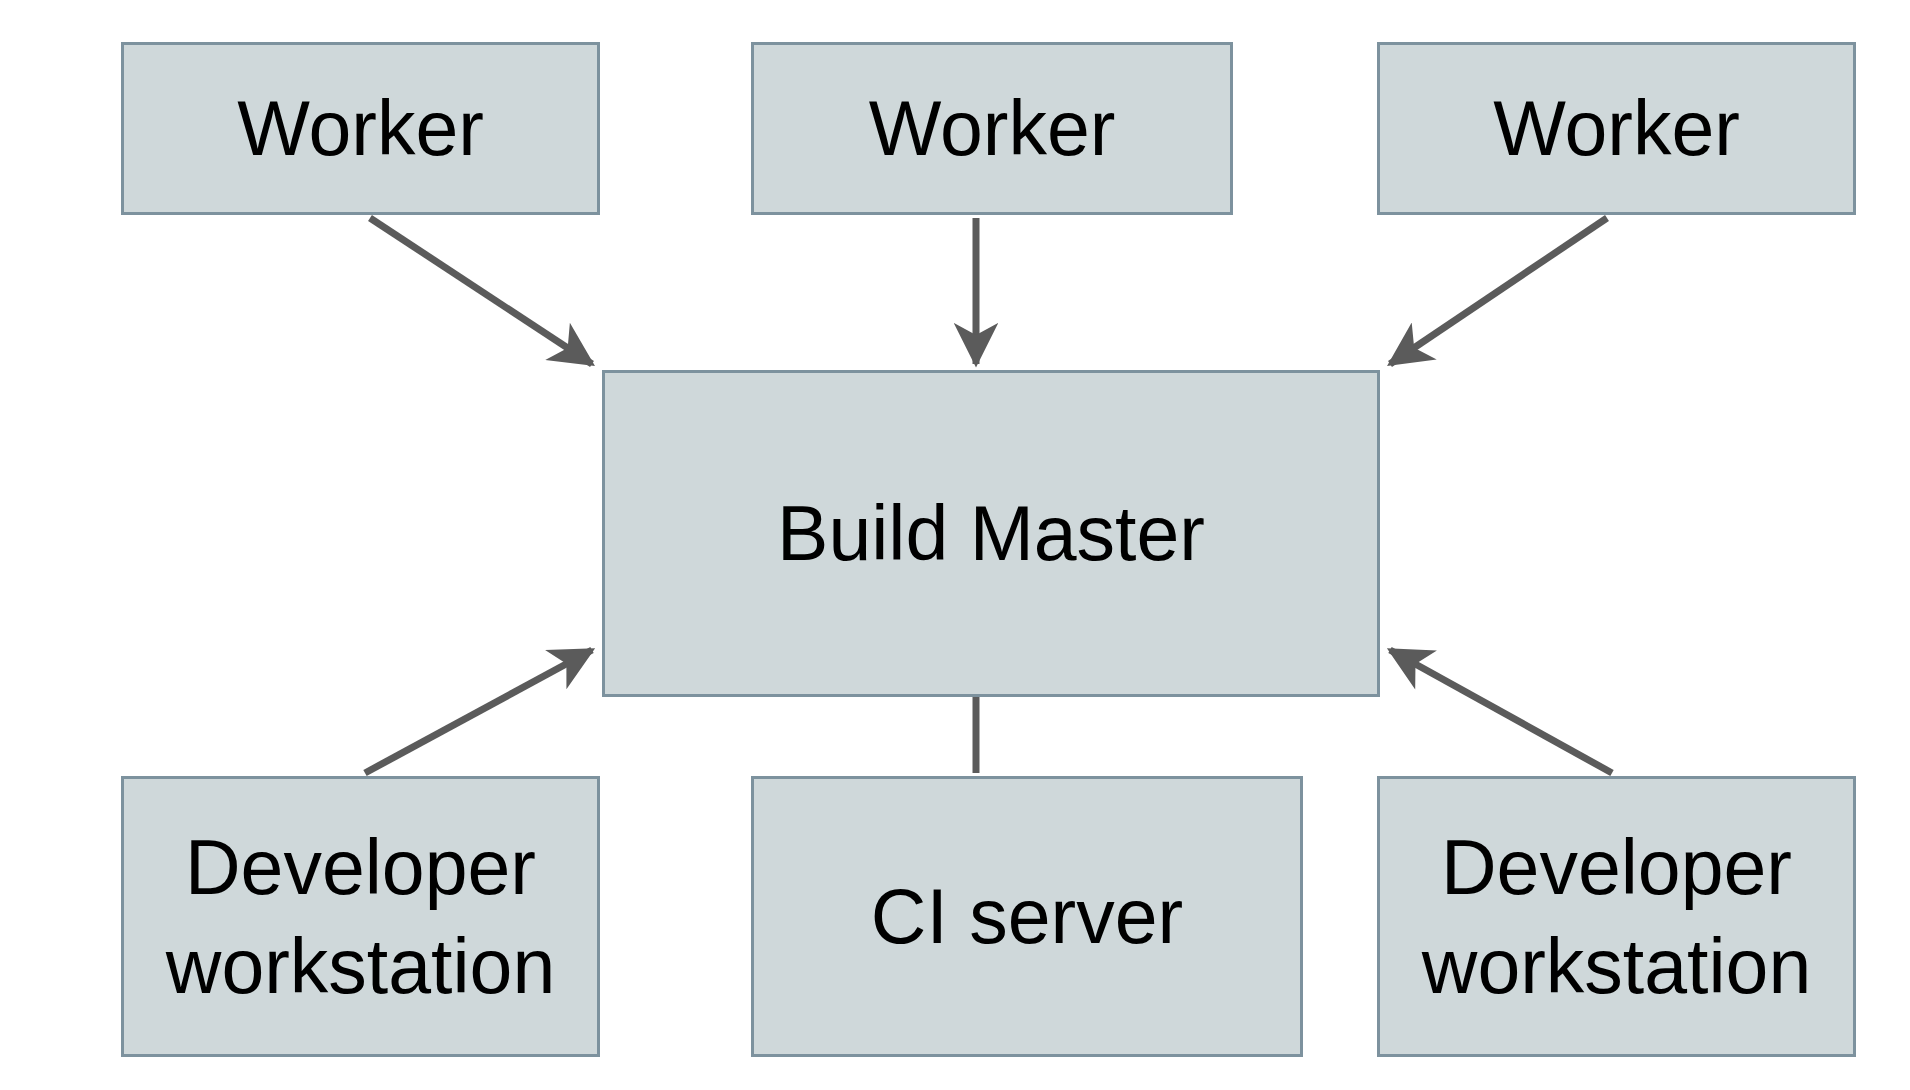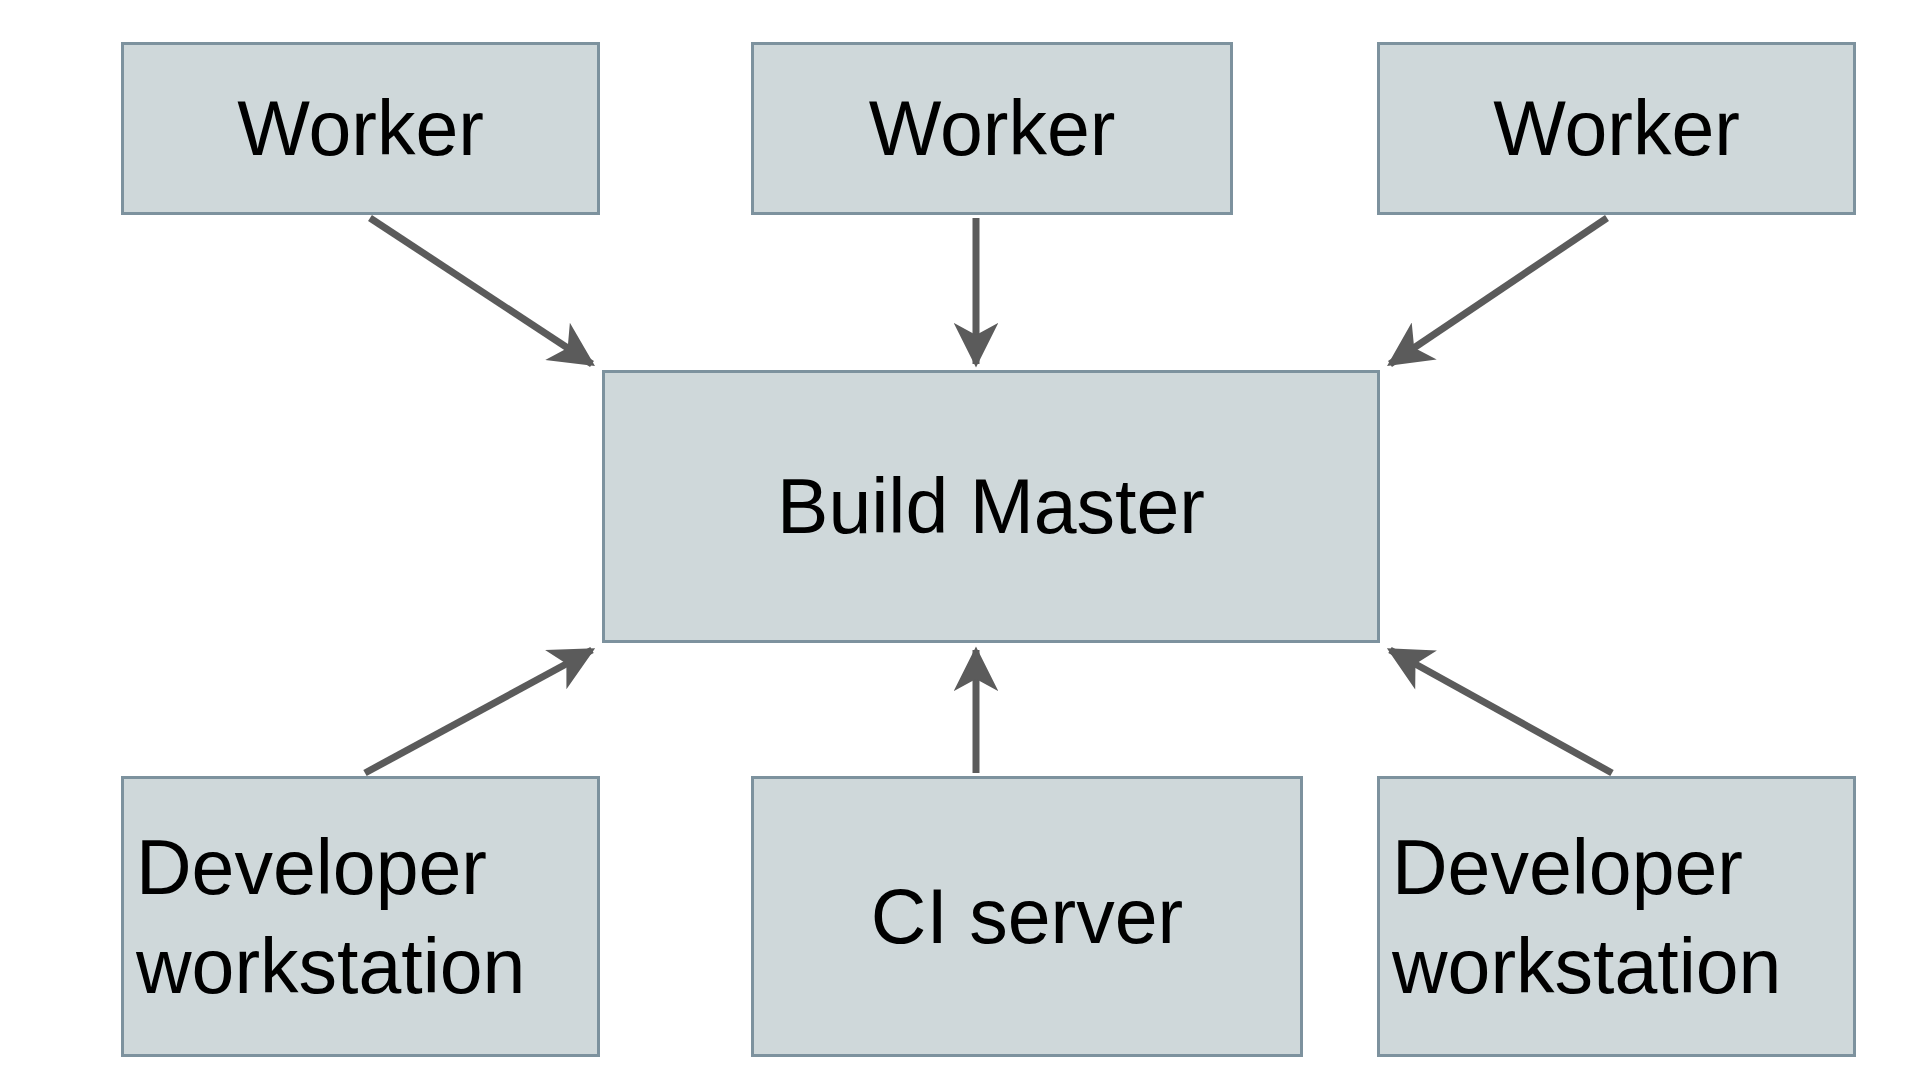--- a/index.html
+++ b/index.html
@@ -24,36 +24,36 @@
     pointer-events: none;
   }
   .node {
     position: absolute;
     box-sizing: border-box;
     background: #cfd8da;
     border: 3px solid #7d929e;
     display: flex;
     align-items: center;
     justify-content: center;
-    text-align: left;
+    text-align: center;
     color: #000000;
     font-size: 77px;
     line-height: 1.28;
     letter-spacing: 0px;
   }
   .node .label {
     display: block;
     padding: 0 12px;
   }
   
   #node-worker-left   { left: 121px;  top: 42px;  width: 479px; height: 173px; }
   #node-worker-middle { left: 751px;  top: 42px;  width: 482px; height: 173px; }
   #node-worker-right  { left: 1377px; top: 42px;  width: 479px; height: 173px; }
   
-  #node-build-master  { left: 602px;  top: 370px; width: 778px; height: 273px; }
+  #node-build-master  { left: 602px;  top: 370px; width: 778px; height: 327px; }
   
   #node-dev-left      { left: 121px;  top: 776px; width: 479px; height: 281px; }
   #node-ci-server     { left: 751px;  top: 776px; width: 552px; height: 281px; }
   #node-dev-right     { left: 1377px; top: 776px; width: 479px; height: 281px; }
 
   .edge {
     stroke: #5b5b5b;
     stroke-width: 7;
     fill: none;
   }

